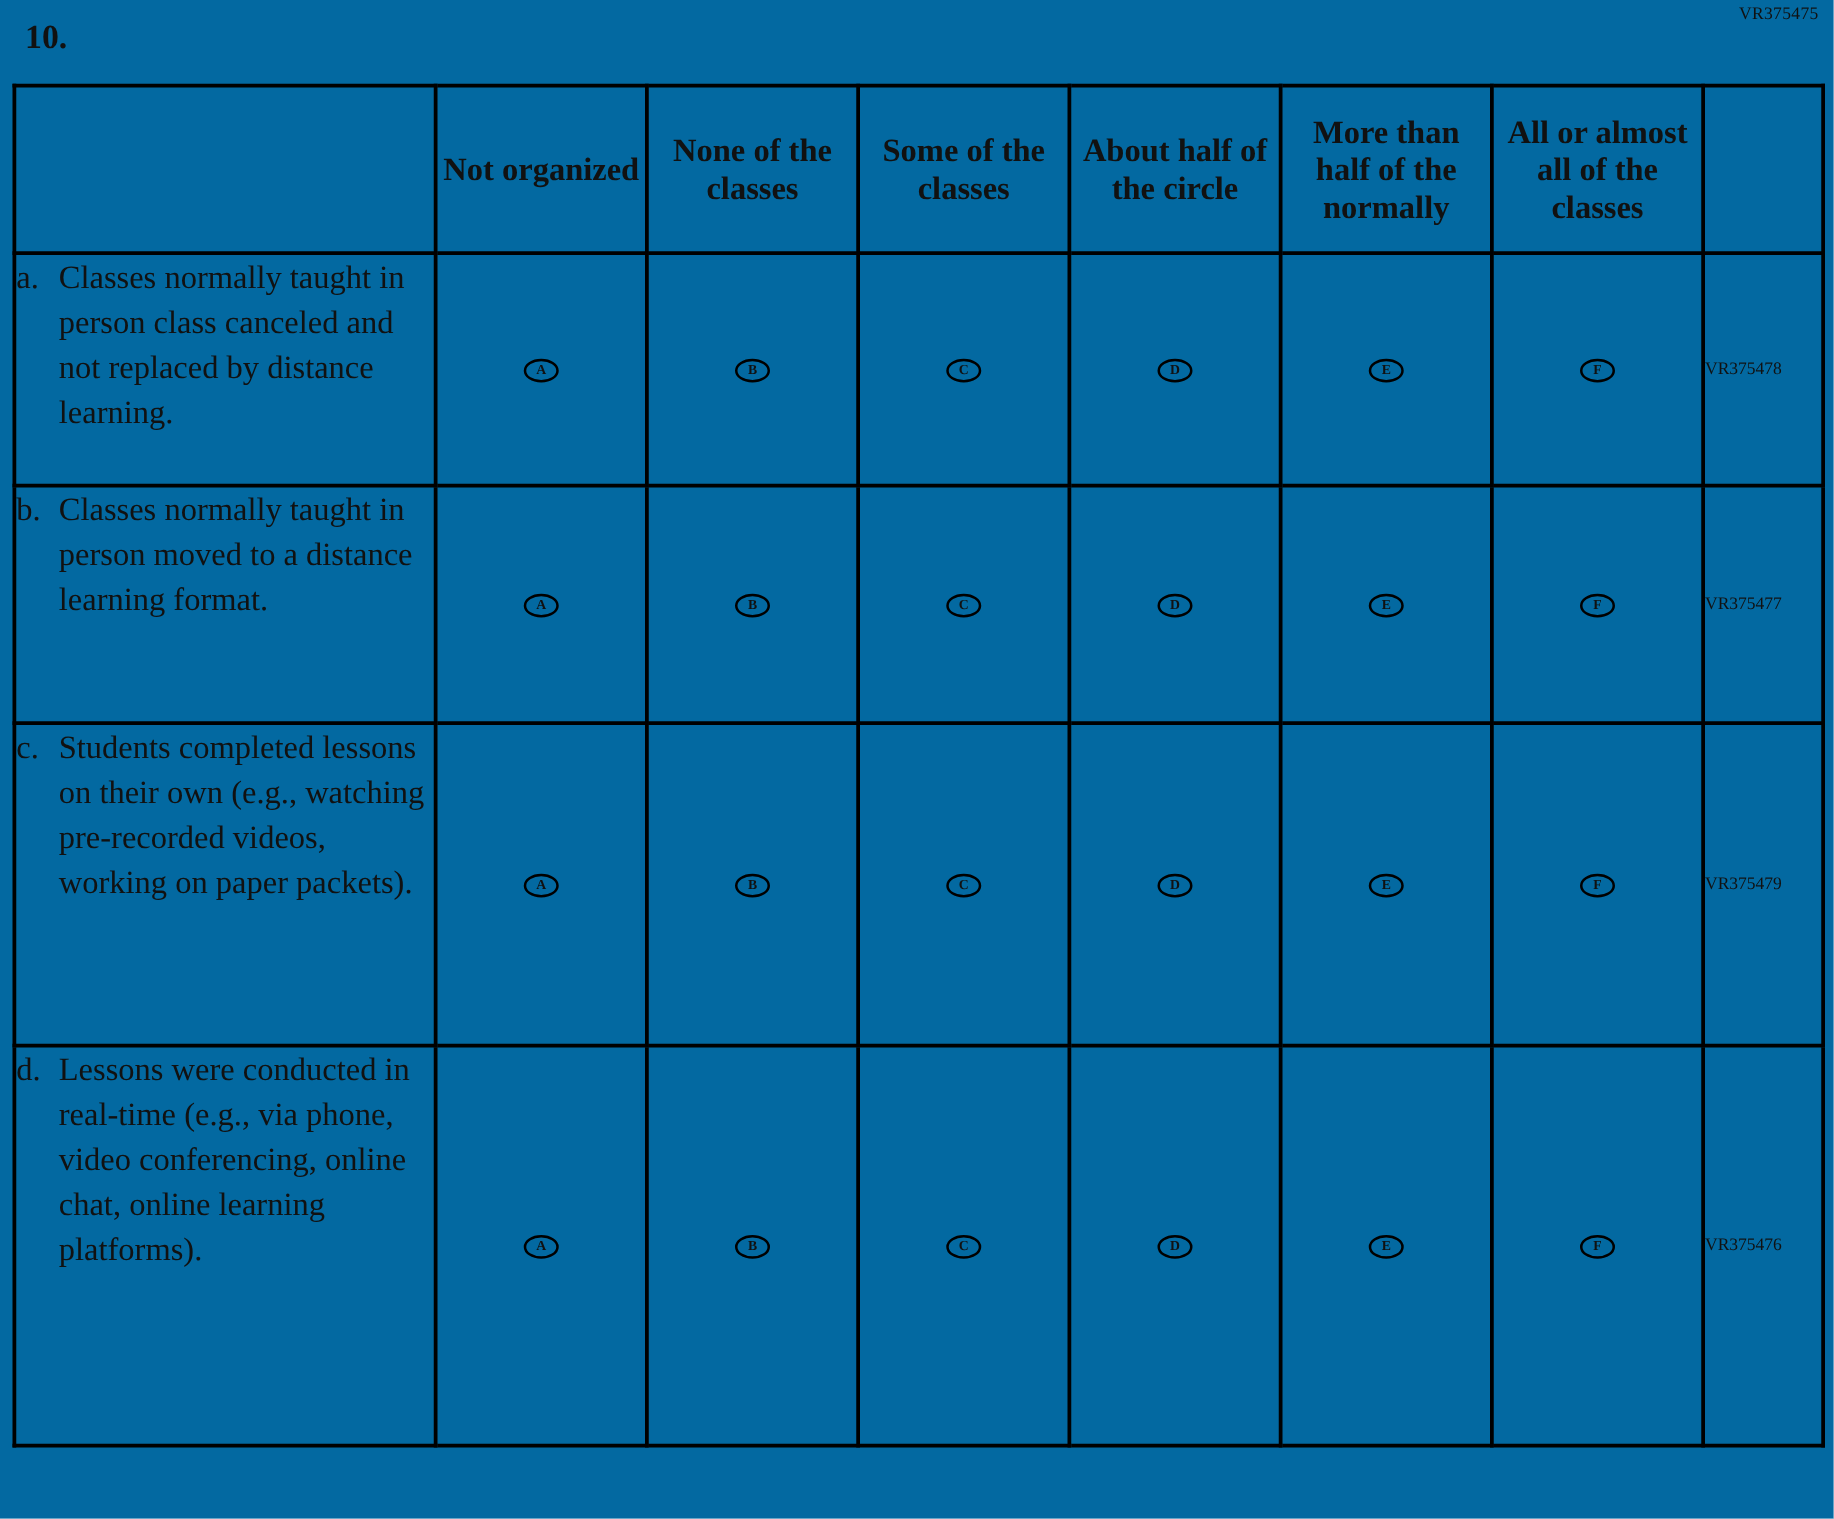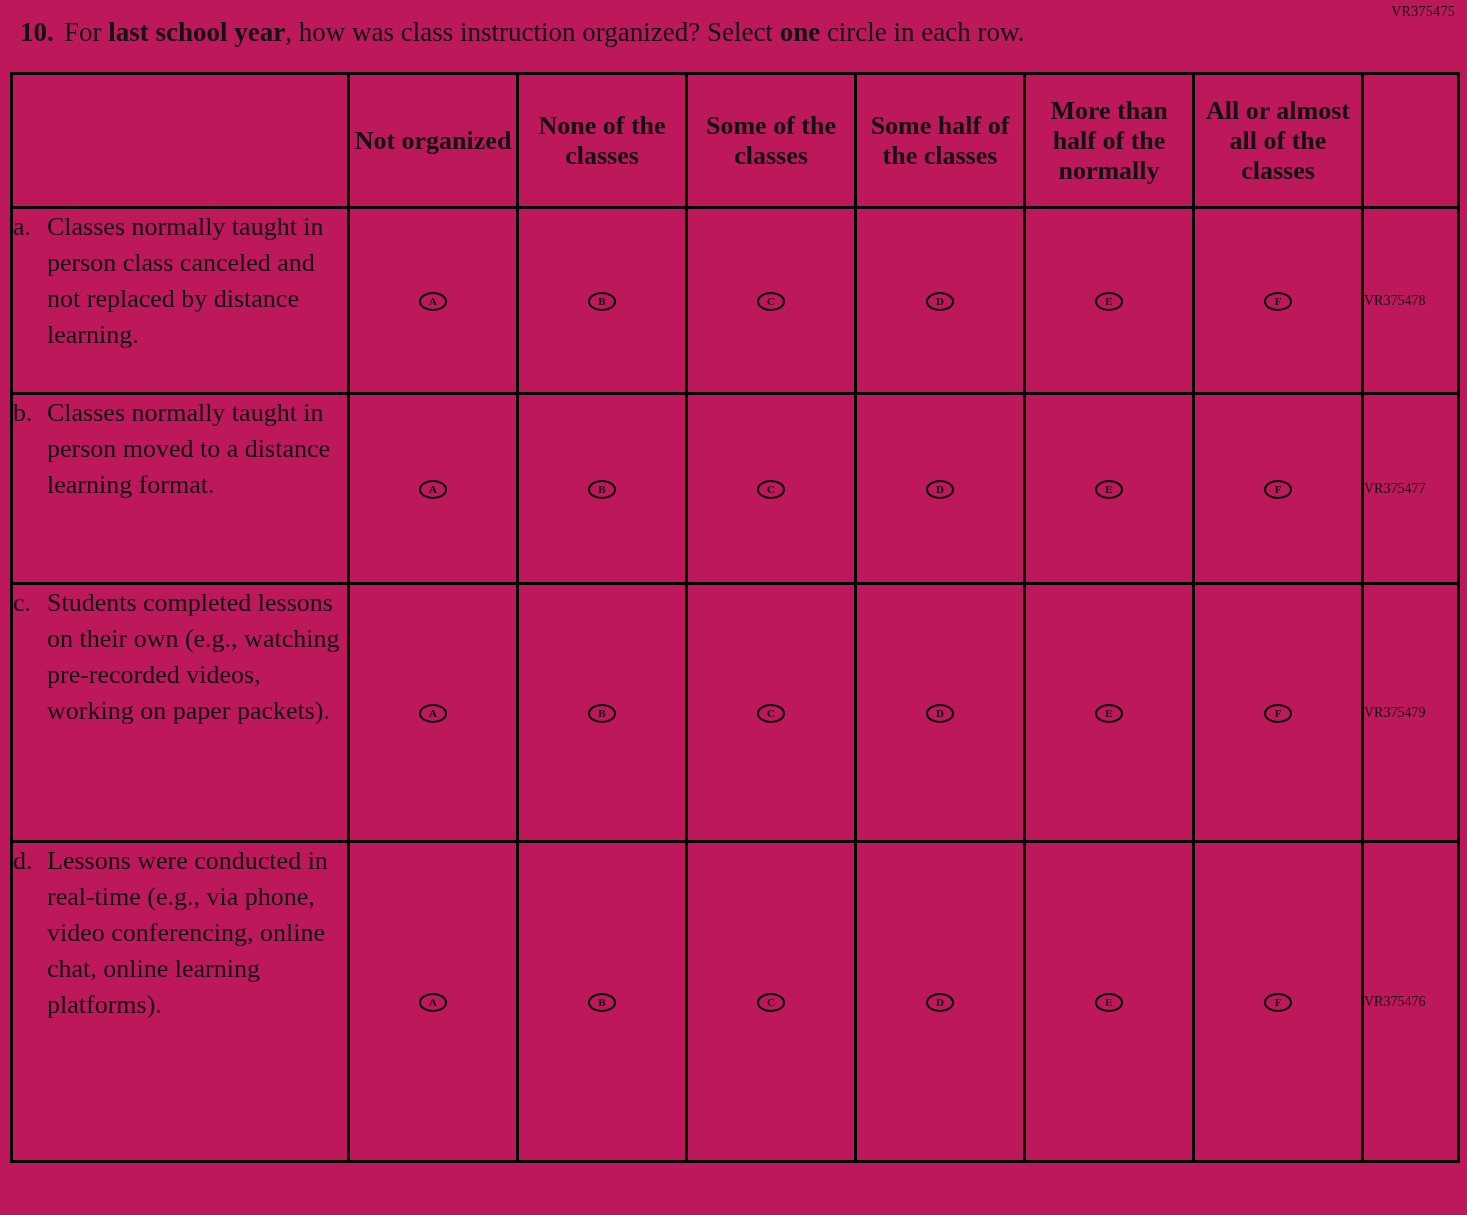--- a/index.html
+++ b/index.html
@@ -6,21 +6,21 @@
     margin: 0;
     padding: 0;
     background: #ffffff;
     font-family: "Liberation Serif", "DejaVu Serif", serif;
     color: #111111;
   }
   .page {
     position: relative;
     width: 1467px;
     height: 1215px;
-    background: #be185d;
+    background: #0369a1;
     box-sizing: border-box;
   }
   .corner-code {
     position: absolute;
     top: 4px;
     right: 12px;
     font-size: 14px;
     letter-spacing: 0.3px;
   }
   .question {
@@ -106,41 +106,40 @@
 </style>
 </head>
 <body>
 
 <div class="page">
 
   <div class="corner-code">VR375475</div>
 
   <div class="question">
     <span class="qnum">10.</span>
-    <div class="qtext"><span>For </span><b>last school year</b><span>, how was class instruction organized? Select </span><b>one</b><span> circle in each row.</span></div>
   </div>
 
   <table class="grid">
     <colgroup>
       <col style="width:337px">
       <col style="width:169px">
       <col style="width:169px">
       <col style="width:169px">
       <col style="width:169px">
       <col style="width:169px">
       <col style="width:169px">
       <col style="width:96px">
     </colgroup>
     <thead>
       <tr>
         <th></th>
         <th>Not organized</th>
         <th>None of the classes</th>
         <th>Some of the classes</th>
-        <th>Some half of the classes</th>
+        <th>About half of the circle</th>
         <th>More than half of the normally</th>
         <th>All or almost all of the classes</th>
         <th></th>
       </tr>
     </thead>
     <tbody>
 
       <tr class="row-a">
         <td class="stub">
           <div class="row-label">

